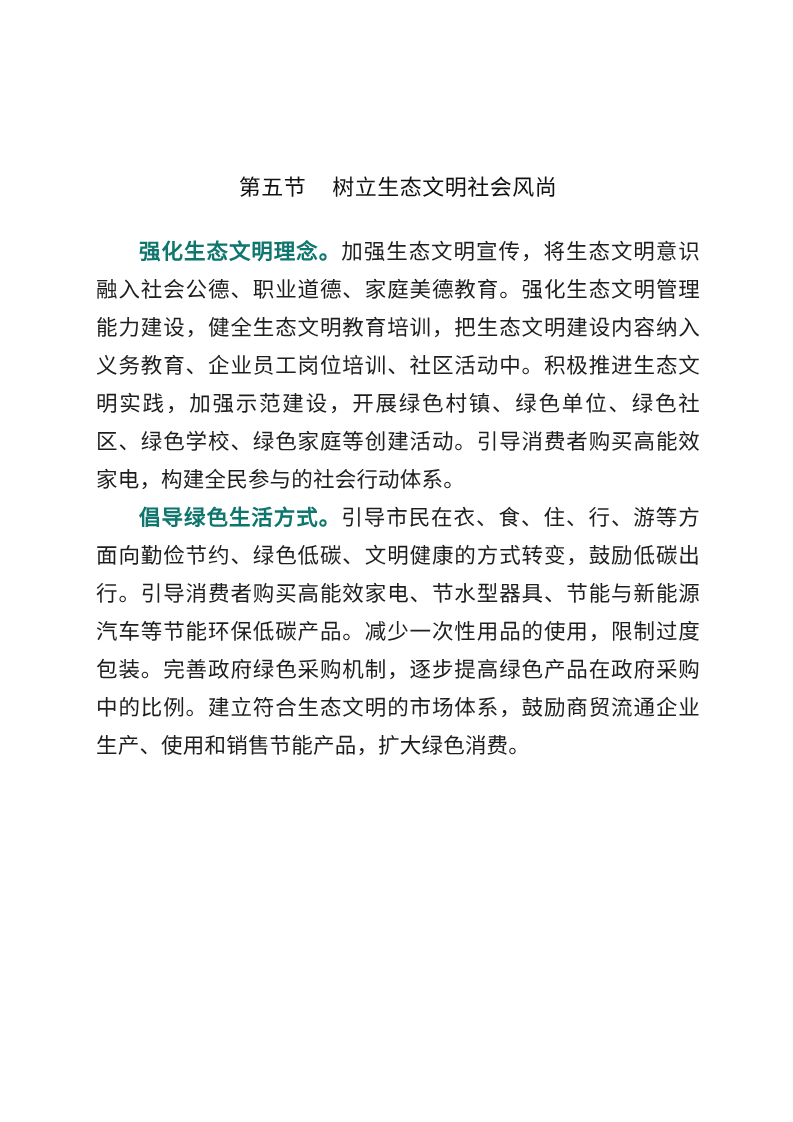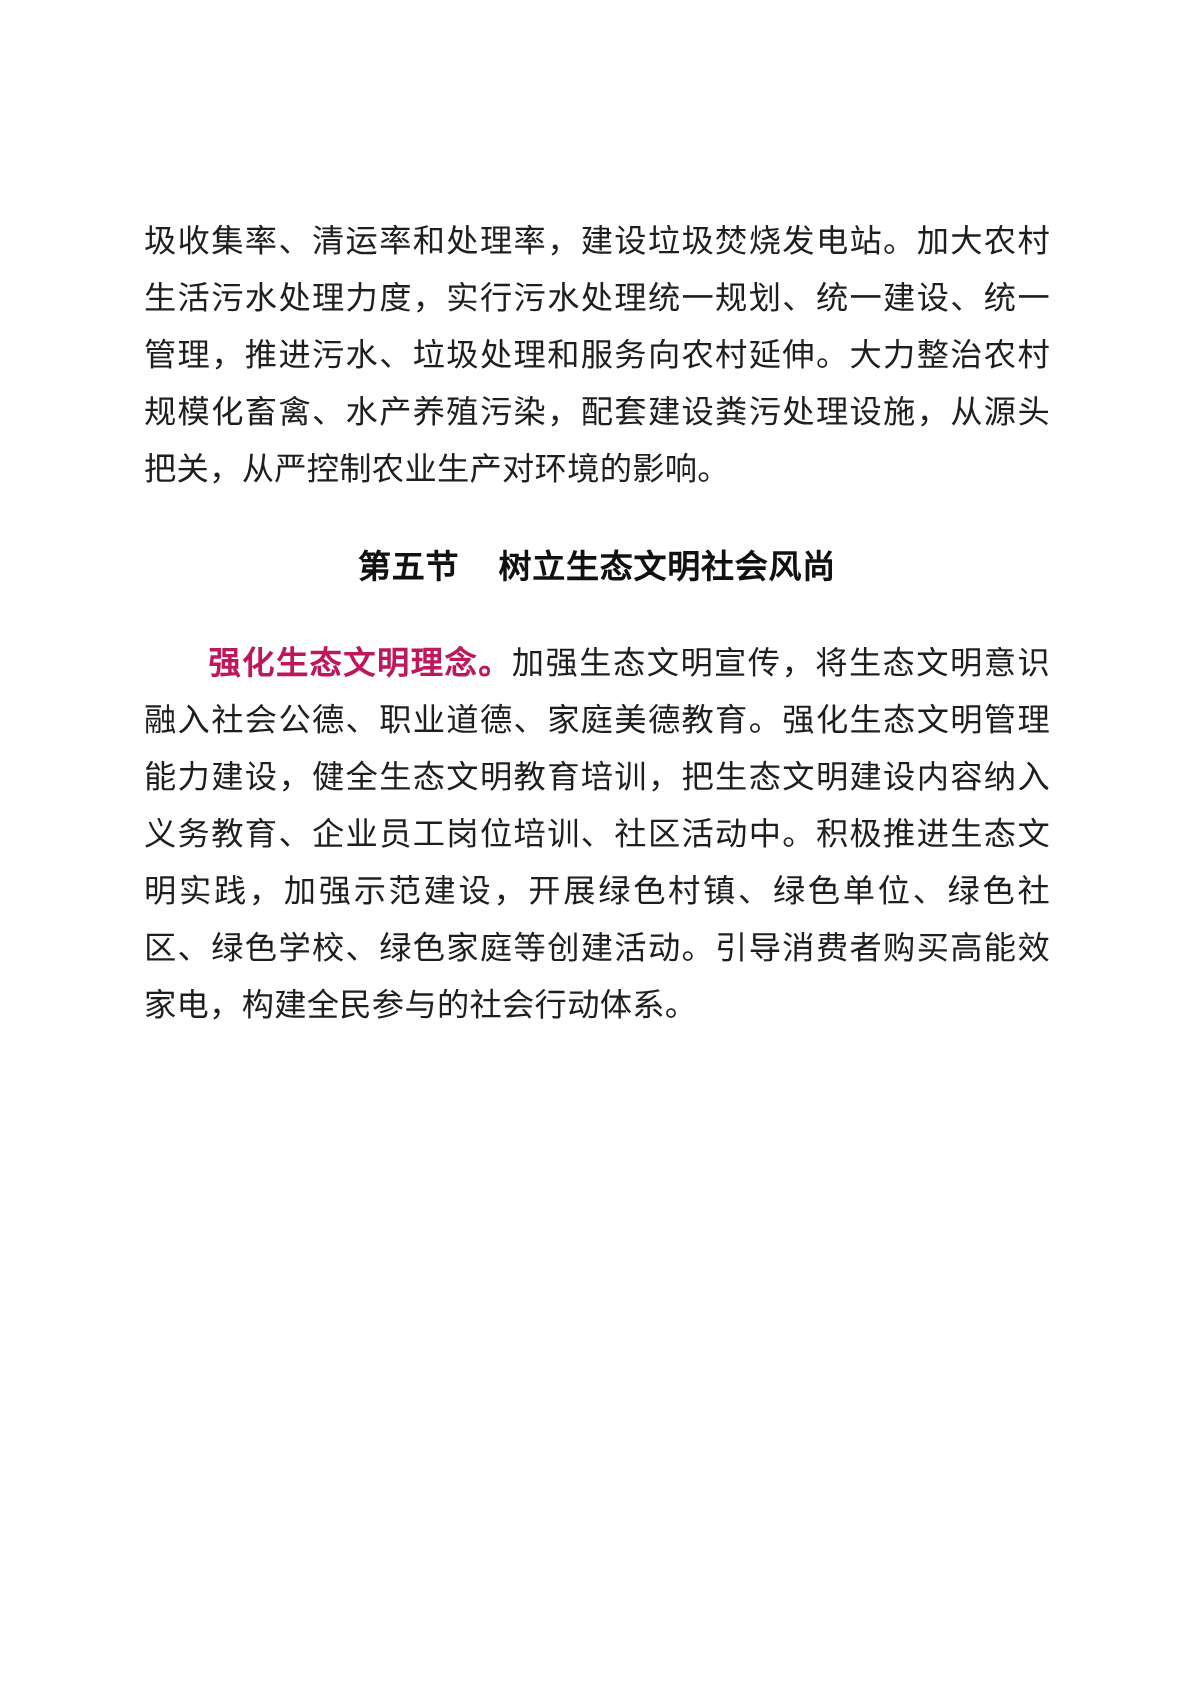--- a/index.html
+++ b/index.html
@@ -30,49 +30,51 @@
     text-align: justify;
     text-justify: inter-ideograph;
     letter-spacing: 0.2px;
   }
   .body-para.indent {
     text-indent: 2em;
   }
   .para-lead {
     font-family: "Liberation Sans", "DejaVu Sans", sans-serif;
     font-weight: bold;
-    color: #be185d;
+    color: #0f766e;
     margin-top: 21px;
   }
   .section-heading {
     margin: 27px 0 26px 0;
     font-size: 22px;
     line-height: 38px;
     text-align: center;
     font-family: "Liberation Sans", "DejaVu Sans", sans-serif;
-    font-weight: bold;
+    font-weight: normal;
     color: #111111;
     letter-spacing: 0.5px;
   }
   .heading-gap {
     display: inline-block;
     width: 26px;
   }
 </style>
 </head>
 <body>
 
 <div class="page">
   <div class="text-block">
 
-    <p class="body-para">圾收集率、清运率和处理率，建设垃圾焚烧发电站。加大农村生活污水处理力度，实行污水处理统一规划、统一建设、统一管理，推进污水、垃圾处理和服务向农村延伸。大力整治农村规模化畜禽、水产养殖污染，配套建设粪污处理设施，从源头把关，从严控制农业生产对环境的影响。</p>
 
     <h2 class="section-heading">
       <span>第五节</span><span class="heading-gap"></span><span>树立生态文明社会风尚</span>
     </h2>
 
     <p class="body-para indent">
       <span class="para-lead">强化生态文明理念。</span><span>加强生态文明宣传，将生态文明意识融入社会公德、职业道德、家庭美德教育。强化生态文明管理能力建设，健全生态文明教育培训，把生态文明建设内容纳入义务教育、企业员工岗位培训、社区活动中。积极推进生态文明实践，加强示范建设，开展绿色村镇、绿色单位、绿色社区、绿色学校、绿色家庭等创建活动。引导消费者购买高能效家电，构建全民参与的社会行动体系。</span>
     </p>
 
+    <p class="body-para indent">
+      <span class="para-lead">倡导绿色生活方式。</span><span>引导市民在衣、食、住、行、游等方面向勤俭节约、绿色低碳、文明健康的方式转变，鼓励低碳出行。引导消费者购买高能效家电、节水型器具、节能与新能源汽车等节能环保低碳产品。减少一次性用品的使用，限制过度包装。完善政府绿色采购机制，逐步提高绿色产品在政府采购中的比例。建立符合生态文明的市场体系，鼓励商贸流通企业生产、使用和销售节能产品，扩大绿色消费。</span>
+    </p>
 
   </div>
 </div>
 
 </body></html>

